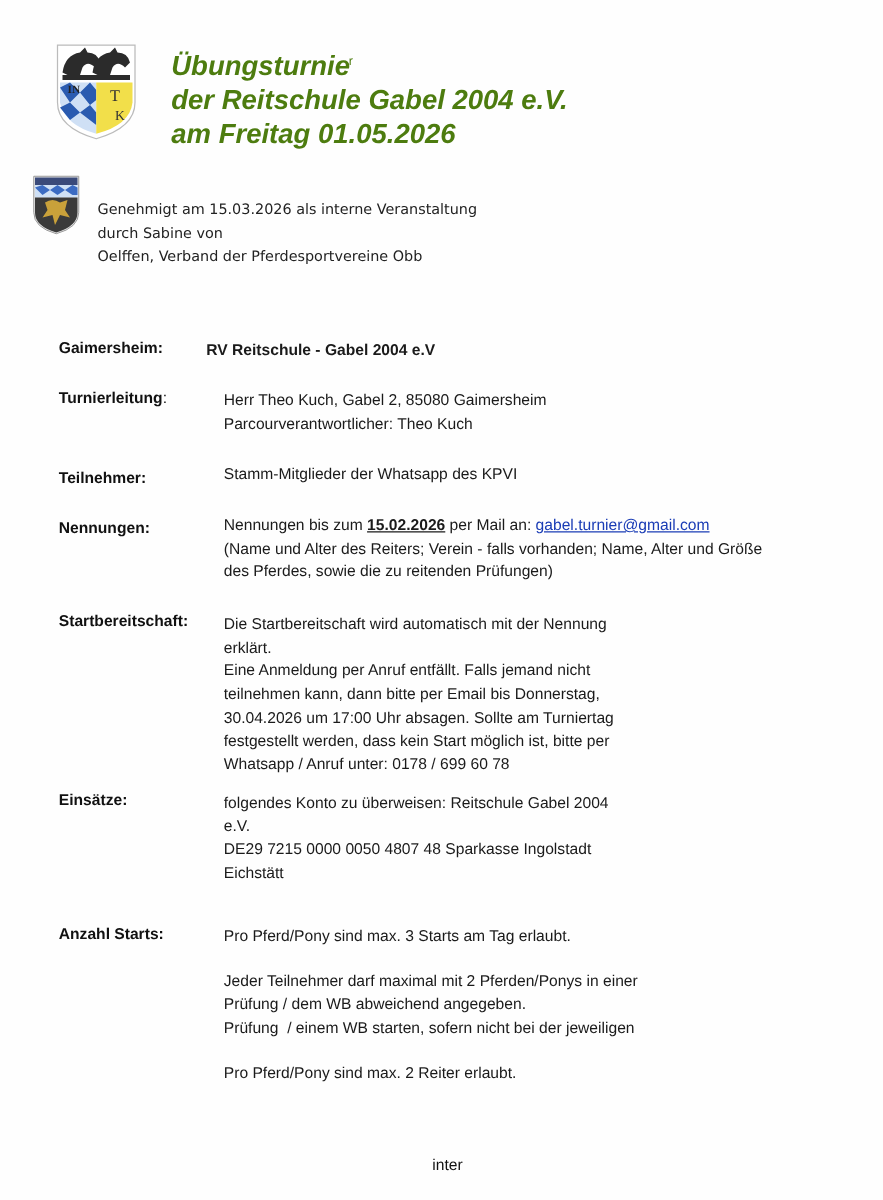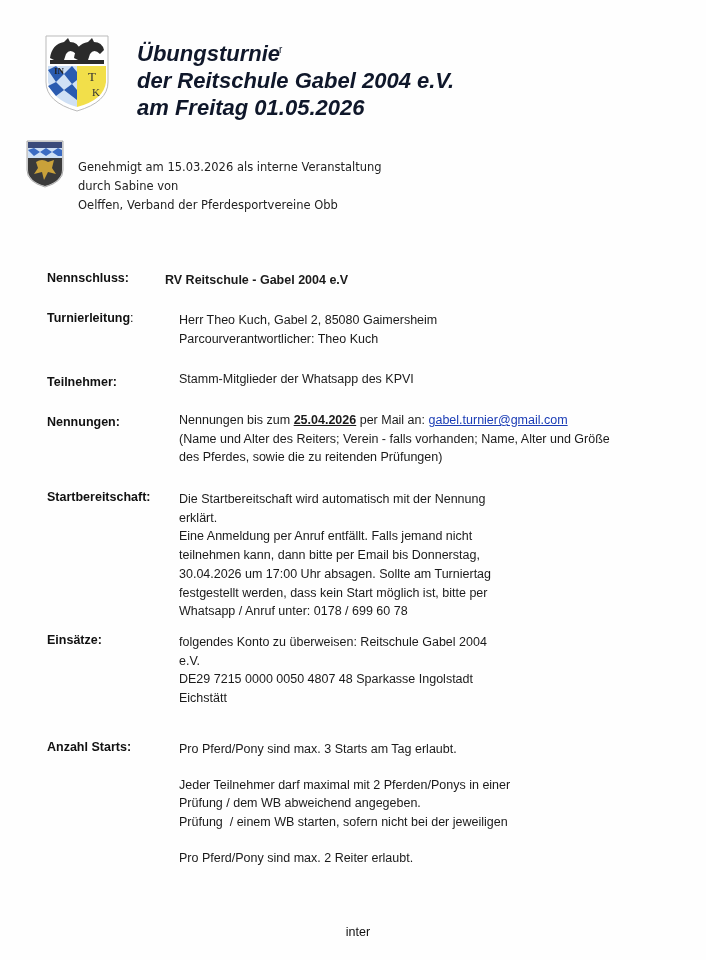--- a/index.html
+++ b/index.html
@@ -2,21 +2,21 @@
 <html><head>
 <meta charset="utf-8">
 <style>
   html, body { margin: 0; padding: 0; background: #ffffff; }
   body { width: 706px; height: 960px; position: relative; overflow: hidden;
          font-family: "Liberation Sans", sans-serif; color: #1a1a1a; }
   .page { position: absolute; left: 0; top: 0; width: 706px; height: 960px; background: #fefefe; }
 
   .logo { position: absolute; left: 44px; top: 34px; width: 66px; height: 78px; }
   .title { position: absolute; left: 137px; top: 36px; font-family: "Liberation Sans", sans-serif;
-           font-weight: bold; font-style: italic; font-size: 22px; line-height: 27px; color: #0f172a; }
+           font-weight: bold; font-style: italic; font-size: 22px; line-height: 27px; color: #4d7c0f; }
   .title .sup { font-size: 10px; font-weight: normal; font-style: normal; vertical-align: super; margin-left: -1px; }
 
   .crest { position: absolute; left: 26px; top: 140px; width: 38px; height: 48px; }
   .approval { position: absolute; left: 78px; top: 158px; font-family: "DejaVu Sans", sans-serif;
               font-size: 11.5px; line-height: 19px; color: #222; width: 330px; }
 
   .row { position: absolute; left: 0; width: 706px; }
   .label { position: absolute; left: 47px; font-weight: bold; font-size: 12.5px; color: #111; }
   .label .tail { font-weight: normal; }
   .val { position: absolute; left: 179px; font-size: 12.5px; line-height: 18.7px; color: #1a1a1a; width: 450px; }
@@ -60,41 +60,41 @@
     <path d="M2 10 L8 8 L14 12 L8 16 Z M14 12 L20 8 L26 12 L20 16 Z M26 12 L32 8 L36 10 L36 16 L32 16 Z" fill="#3b6bc2"></path>
     <path d="M2 18 H36 V30 Q36 41 19 46 Q2 41 2 30 Z" fill="#3a3a3a"></path>
     <path d="M10 22 Q16 18 22 22 L28 20 L26 28 L30 34 L22 32 L18 40 L16 32 L8 34 L12 28 Z" fill="#c9a13a"></path>
   </svg>
   <div class="approval">
     <div>Genehmigt am 15.03.2026 als interne Veranstaltung durch Sabine von</div>
     <div>Oelffen, Verband der Pferdesportvereine Obb</div>
   </div>
 
   <div class="row" style="top:271px">
-    <div class="label">Nennschluss:</div>
+    <div class="label">Gaimersheim:</div>
     <div class="val bold">RV Reitschule - Gabel 2004 e.V</div>
   </div>
 
   <div class="row" style="top:311px">
     <div class="label"><span>Turnierleitung</span><span class="tail">:</span></div>
     <div class="val">
       <p>Herr Theo Kuch, Gabel 2, 85080 Gaimersheim</p>
       <p>Parcourverantwortlicher: Theo Kuch</p>
     </div>
   </div>
 
   <div class="row" style="top:370px">
     <div class="label" style="top:5px">Teilnehmer:</div>
     <div class="val">Stamm-Mitglieder der Whatsapp des KPVI</div>
   </div>
 
   <div class="row" style="top:411px">
     <div class="label" style="top:4px">Nennungen:</div>
     <div class="val" style="width:470px">
-      <p><span>Nennungen bis zum </span><span class="u">25.04.2026</span><span> per Mail an: </span><span class="mail">gabel.turnier@gmail.com</span></p>
+      <p><span>Nennungen bis zum </span><span class="u">15.02.2026</span><span> per Mail an: </span><span class="mail">gabel.turnier@gmail.com</span></p>
       <p>(Name und Alter des Reiters; Verein - falls vorhanden; Name, Alter und Größe</p>
       <p>des Pferdes, sowie die zu reitenden Prüfungen)</p>
     </div>
   </div>
 
   <div class="row" style="top:490px">
     <div class="label">Startbereitschaft:</div>
     <div class="val">
       <p>Die Startbereitschaft wird automatisch mit der Nennung</p>
       <p>erklärt.</p>

